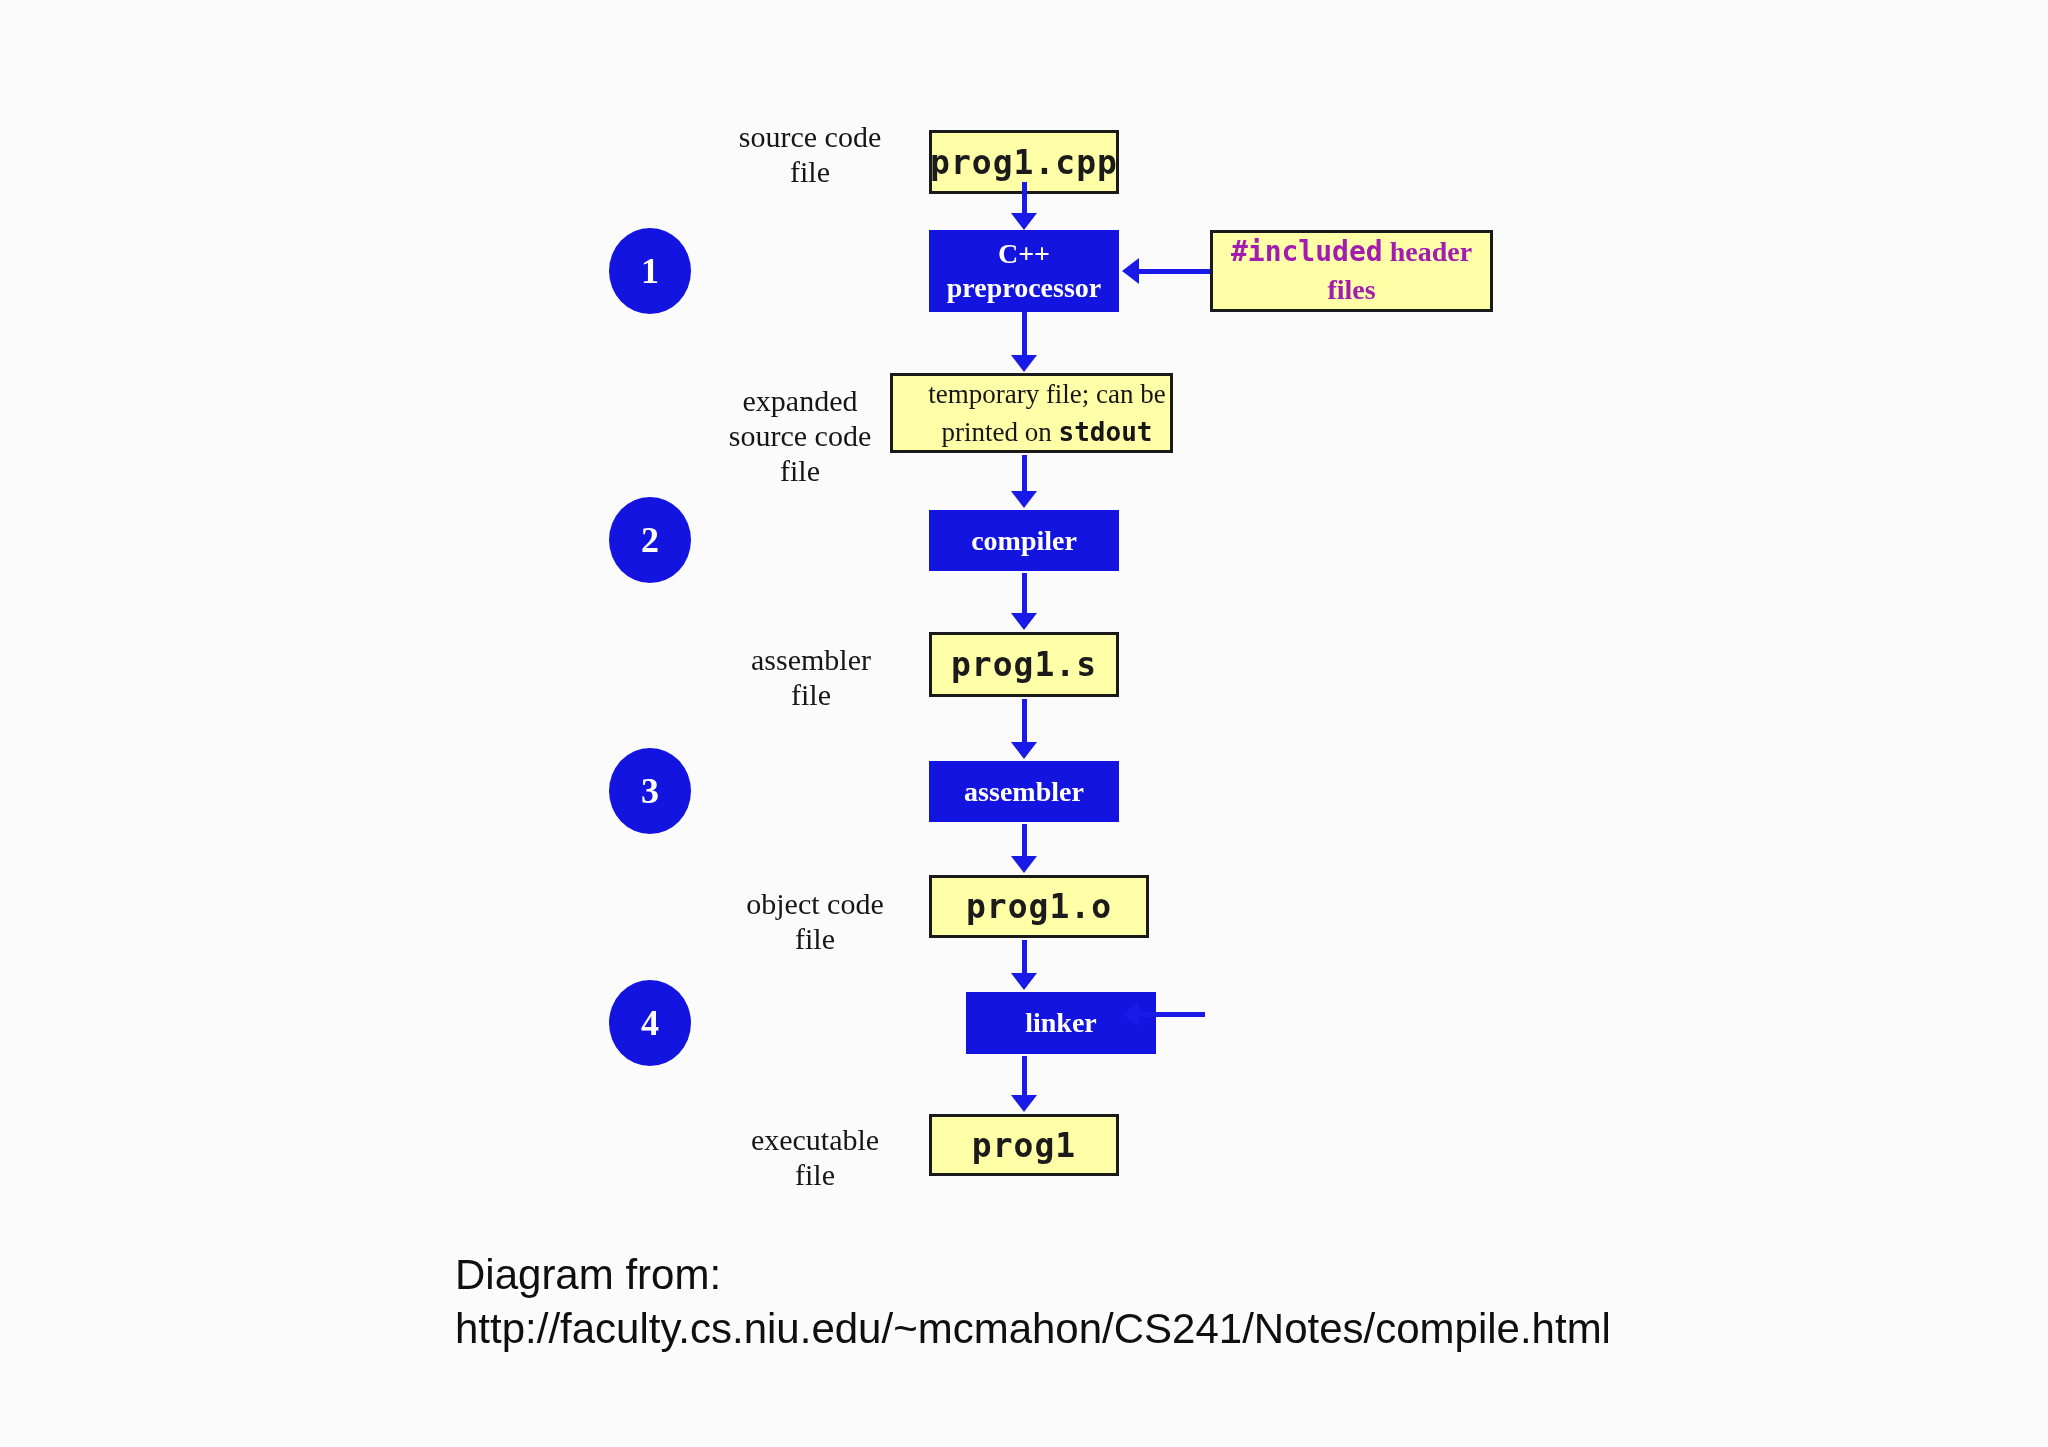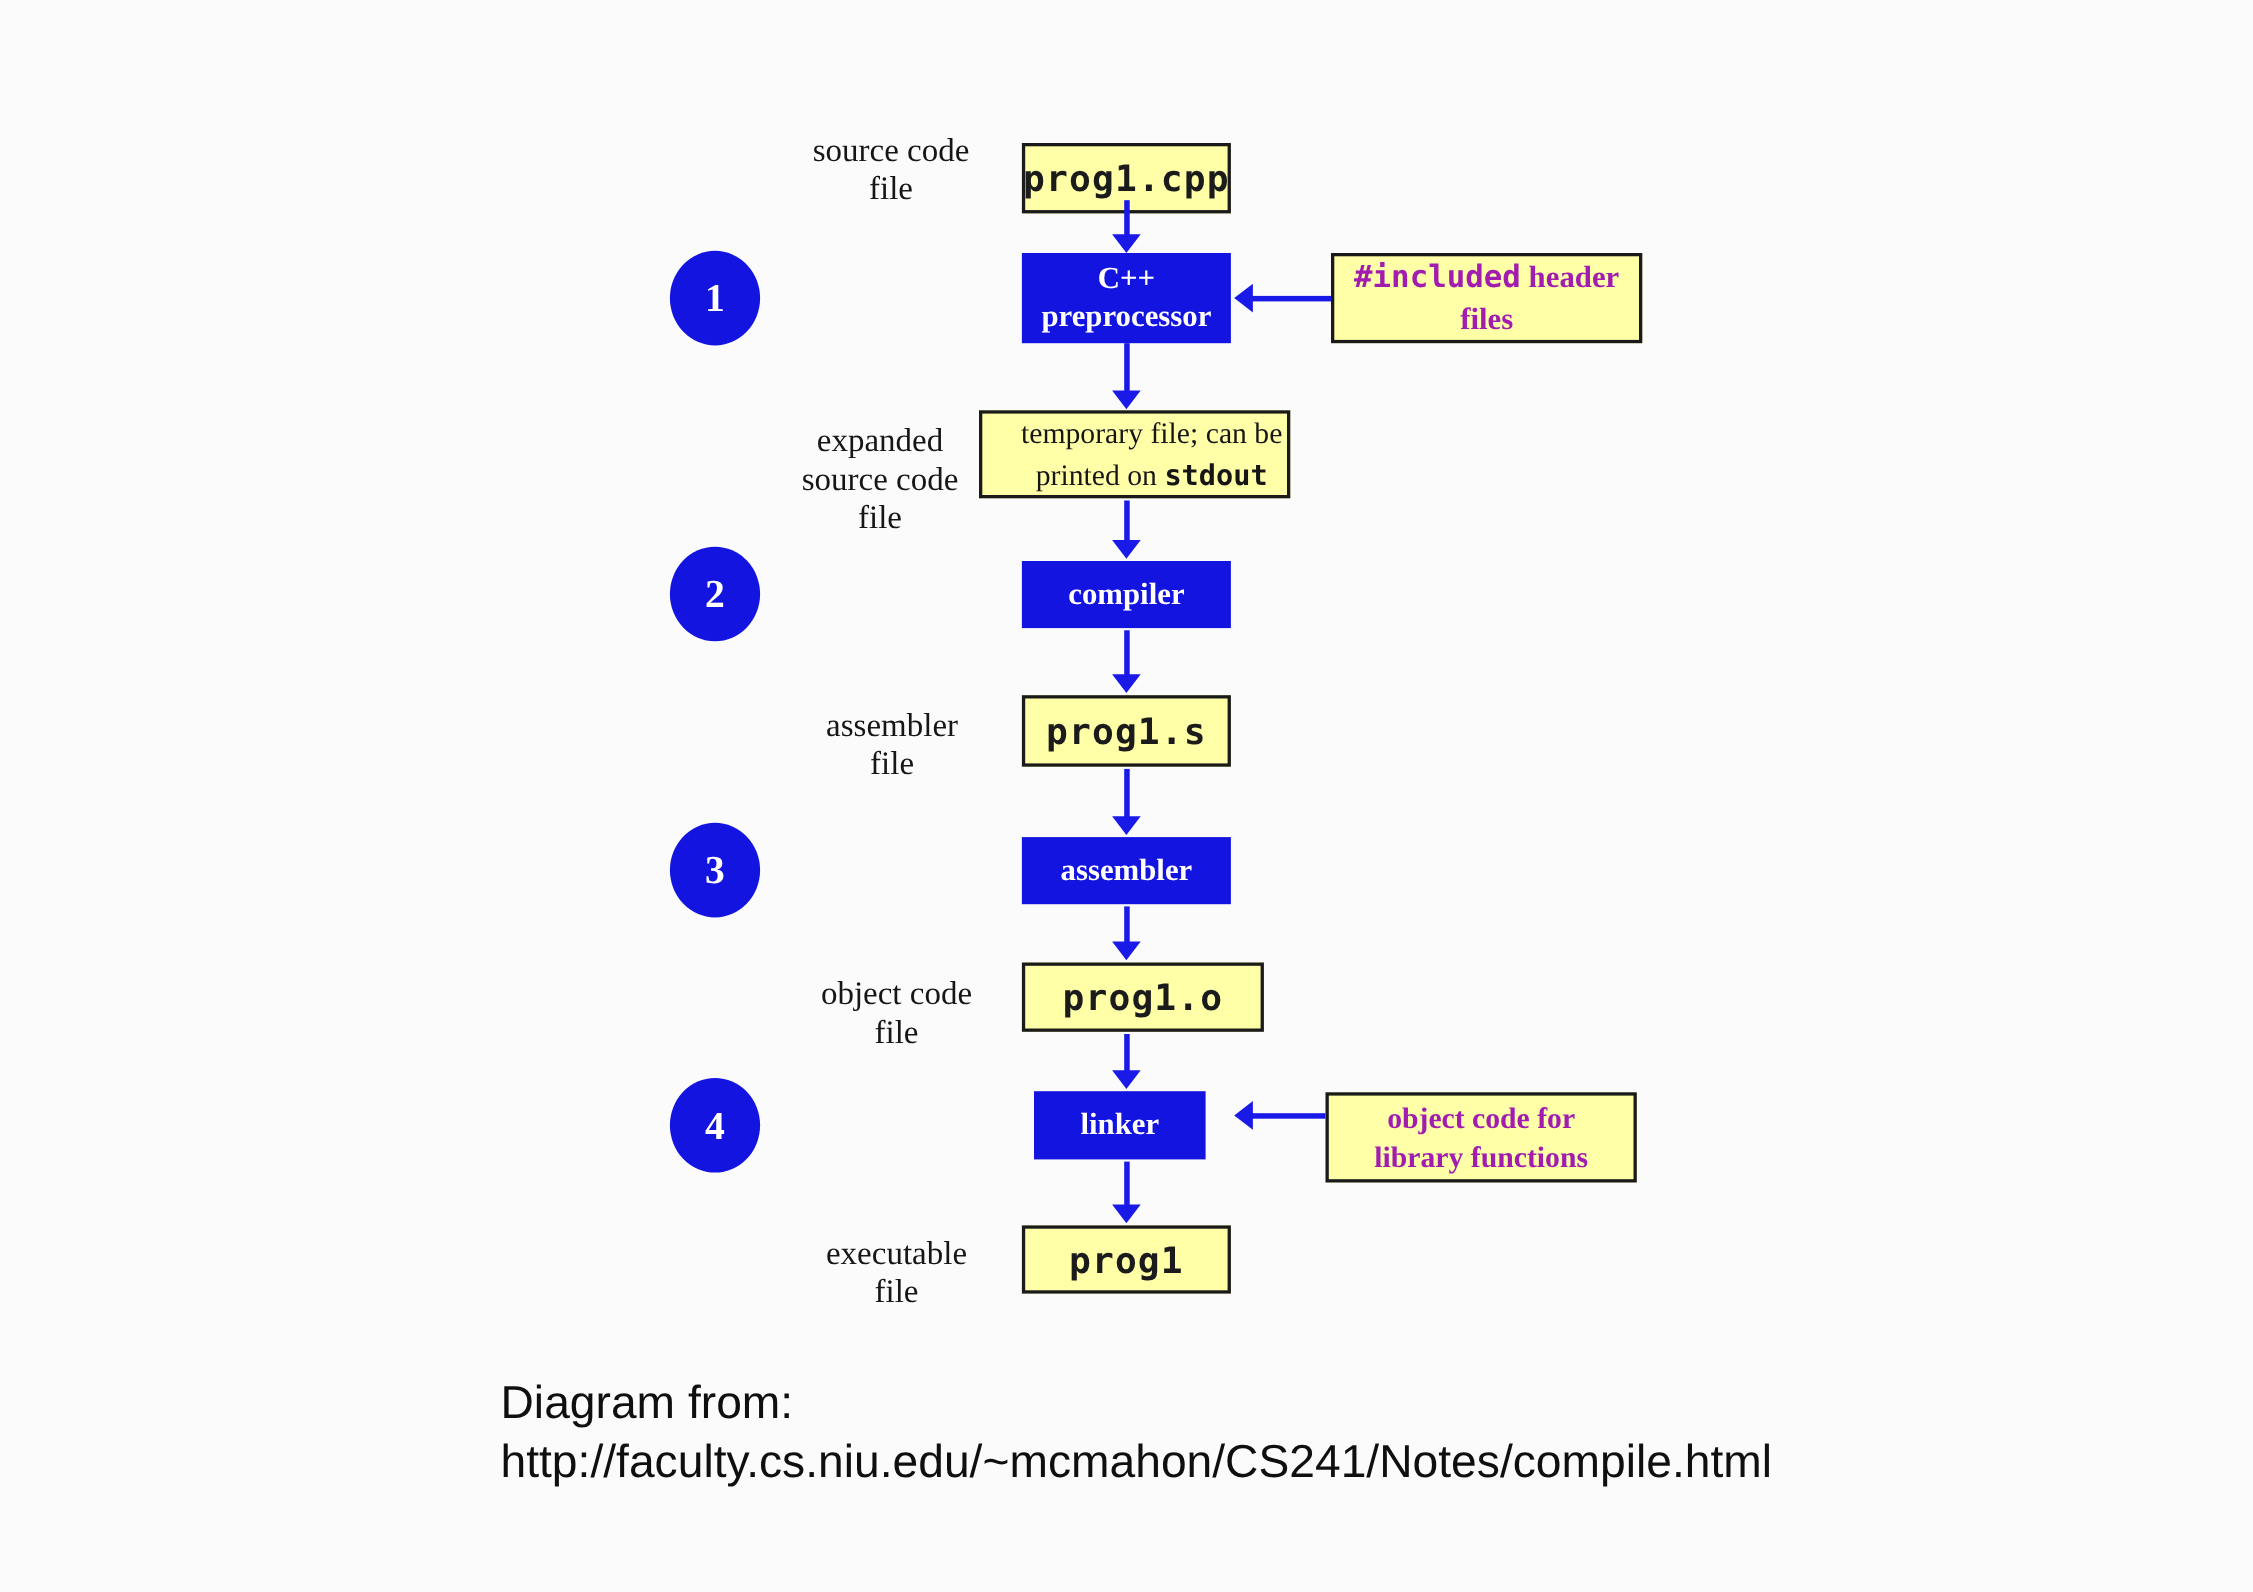--- a/index.html
+++ b/index.html
@@ -160,28 +160,24 @@
   </div>
 
   <div class="varrow" style="left:1011px;top:824px;height:49px;"></div>
 
   <div class="file-box" style="left:929px;top:875px;width:220px;height:63px;">
     <span class="filename">prog1.o</span>
   </div>
 
   <div class="varrow" style="left:1011px;top:940px;height:50px;"></div>
 
-  <div class="proc-box" style="left:940px;top:992px;width:156px;height:62px;">
+  <div class="proc-box" style="left:966px;top:992px;width:190px;height:62px;">
     <span class="proc-label">linker</span>
   </div>
 
-  <div class="file-box" style="left:1205px;top:993px;width:283px;height:82px;">
-    <div class="yellow-text-bold" style="font-size:27px;line-height:36px;">object code for</div>
-    <div class="yellow-text-bold" style="font-size:27px;line-height:36px;">library functions</div>
-  </div>
 
   <div class="harrow" style="left:1122px;top:1001px;width:83px;"></div>
 
   <div class="varrow" style="left:1011px;top:1056px;height:56px;"></div>
 
   <div class="file-box" style="left:929px;top:1114px;width:190px;height:62px;">
     <span class="filename">prog1</span>
   </div>
 
   <div class="caption">

